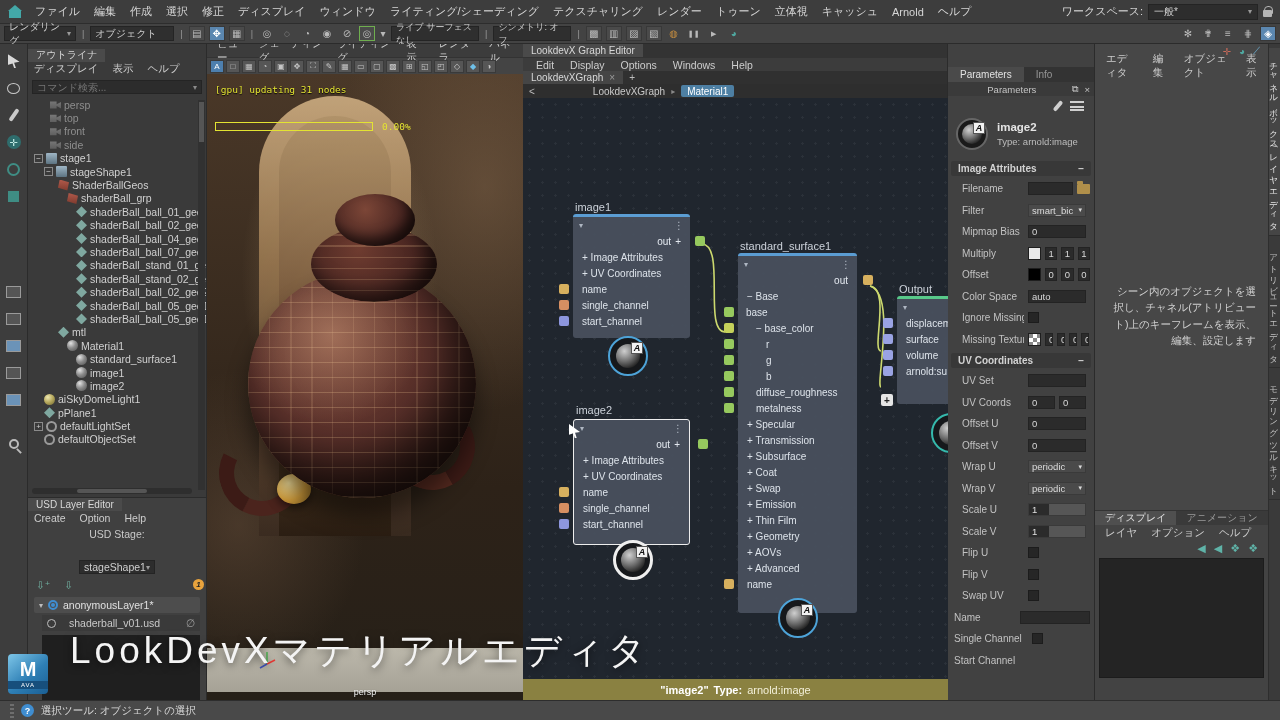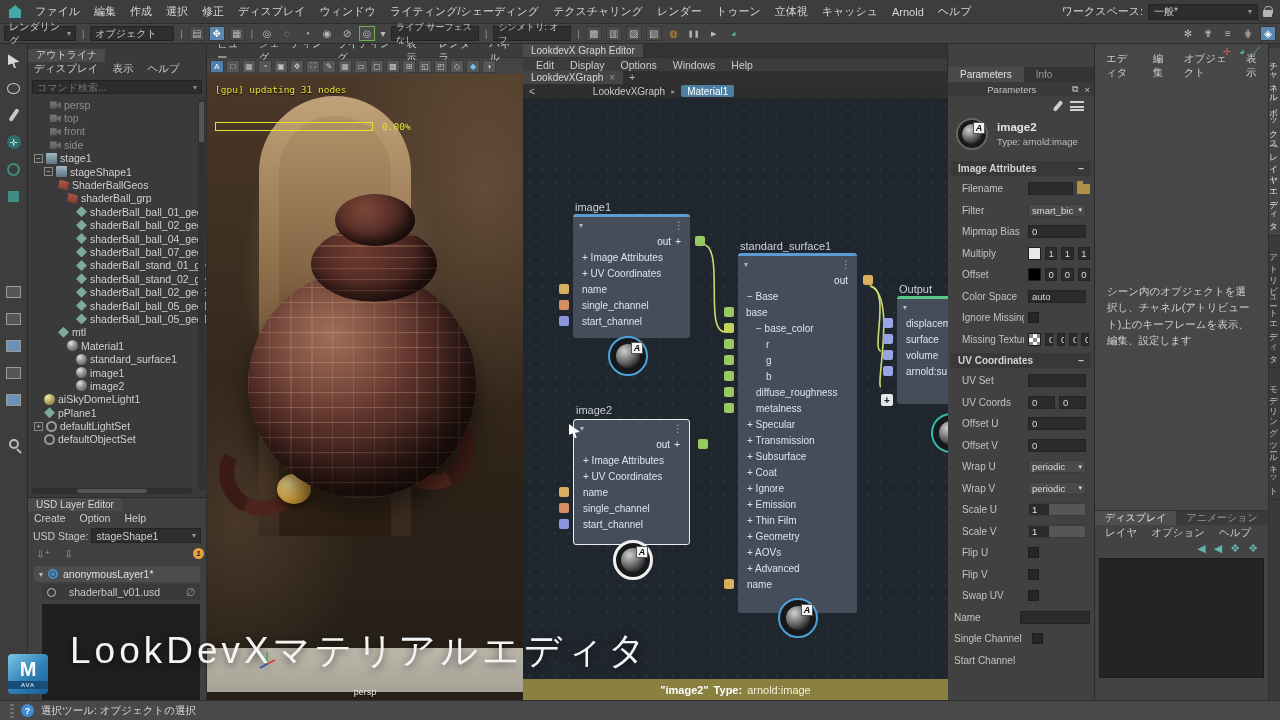--- a/index.html
+++ b/index.html
@@ -63,21 +63,21 @@
   .i-sphere { border-radius:50%; background:radial-gradient(circle at 35% 30%,#e2e2e2,#8d8d8d 45%,#4c4c4c); }
   .i-dome { border-radius:50%; background:radial-gradient(circle at 35% 30%,#efe8b0,#b3a65a 50%,#6e6430); }
   .i-set { border:2px solid #9a9a9a; border-radius:50%; }
   .scrollh { position:absolute; left:4px; bottom:3px; width:160px; height:6px; background:#2e2e2e; border-radius:3px; }
   .scrollh i { display:block; margin:1px auto; width:70px; height:4px; background:#555; border-radius:2px; }
   .scrollv { position:absolute; right:1px; top:56px; width:7px; height:390px; background:#313131; }
   .scrollv i { display:block; margin:2px auto 0; width:5px; height:40px; background:#555; }
 
   
   #usd { left:28px; top:497px; width:179px; height:203px; background:#404040; border-right:1px solid #2b2b2b; border-top:1px solid #2b2b2b; font-size:10.5px; }
-  .usd-stage-row { display:flex; align-items:center; gap:3px; padding:3px 5px; color:#c9c9c9; }
+  .usd-stage-row { display:flex; align-items:center; gap:20px; padding:3px 5px; color:#c9c9c9;flex-direction:column; }
   .usd-combo { flex:1; height:15px; background:#2d2d2d; border:1px solid #242424; display:flex; align-items:center; justify-content:space-between; padding:0 4px; color:#cfcfcf; }
   .usd-icons { display:flex; align-items:center; padding:2px 8px; gap:14px; color:#6fae9f; }
   .save-wrap { margin-left:auto; position:relative; }
   .floppy { width:13px; height:12px; background:#9a9a9a; clip-path:polygon(0 0,80% 0,100% 20%,100% 100%,0 100%); }
   .badge { position:absolute; right:-6px; top:-6px; width:11px; height:11px; border-radius:50%; background:#e8a33d; color:#222; font-size:8px; font-weight:bold; display:flex; align-items:center; justify-content:center; }
   .layer1 { margin:4px 6px 0; height:16px; background:#4d4d4d; border-radius:2px; display:flex; align-items:center; gap:5px; padding:0 5px; color:#e0e0e0; }
   .layer2 { margin:2px 6px 0 14px; height:16px; background:#3a3a3a; display:flex; align-items:center; gap:13px; padding:0 5px; color:#c9c9c9; }
   .tgt { width:10px; height:10px; border:2px solid #3f8dd0; border-radius:50%; position:relative; }
   .tgt:after { content:""; position:absolute; left:1px; top:1px; width:4px; height:4px; border-radius:50%; background:#3f8dd0; }
   .circ { width:9px; height:9px; border:1.5px solid #bfbfbf; border-radius:50%; }
@@ -189,21 +189,21 @@
   .folder { width:13px; height:10px; background:#b08f4a; border-radius:1px; position:relative; flex:none; }
   .folder:before { content:""; position:absolute; left:0; top:-3px; width:6px; height:3px; background:#b08f4a; border-radius:1px 1px 0 0; }
   .slider-fld { width:58px; height:13px; background:#565656; border:1px solid #3a3a3a; display:flex; align-items:center; font-size:9.5px; color:#e0e0e0; }
   .slider-fld b { font-weight:normal; background:#2b2b2b; width:20px; height:100%; display:flex; align-items:center; padding:0 3px; }
 
   
   #channel { left:1095px; top:44px; width:173px; height:656px; background:#474747; }
   #ch-icons { height:14px; display:flex; justify-content:flex-end; gap:8px; align-items:center; padding:0 8px; font-size:10px; }
   #ch-menu { height:15px; display:flex; gap:2px; font-size:10.5px; color:#cdcdcd; align-items:center; padding-left:4px; }
   #ch-menu span { padding:0 7px; }
-  .ch-help { margin-top:210px; padding:0 12px; text-align:left; font-size:10.5px; line-height:1.55; color:#d2d2d2; }
+  .ch-help { margin-top:210px; padding:0 12px; text-align:right; font-size:10.5px; line-height:1.55; color:#d2d2d2; }
   .dots-div { margin:178px auto 0; width:90px; border-top:1px dotted #6a6a6a; }
   #ch-bottom { position:absolute; left:0; bottom:0; width:173px; height:190px; background:#434343; border-top:1px solid #333; }
   .chb-tabs { display:flex; font-size:10px; height:14px; }
   .chb-tab { padding:0 10px; display:flex; align-items:center; }
   .chb-tab.act { background:#4f4f4f; color:#e0e0e0; }
   .chb-tab.in { color:#9a9a9a; background:#3a3a3a; }
   .chb-menu { height:15px; display:flex; gap:2px; font-size:10.5px; align-items:center; padding-left:4px; color:#cdcdcd; }
   .chb-menu span { padding:0 6px; }
   .chb-icons { height:16px; display:flex; justify-content:flex-end; gap:8px; align-items:center; padding:0 10px; color:#5fb3a8; font-size:11px; }
   .chb-dark { margin:2px 4px; height:120px; background:#242424; border:1px solid #1c1c1c; }
@@ -710,21 +710,21 @@
       <div class="nrow">
           <span>+ Transmission</span>
         </div>
       <div class="nrow">
           <span>+ Subsurface</span>
         </div>
       <div class="nrow">
           <span>+ Coat</span>
         </div>
       <div class="nrow">
-          <span>+ Ignore</span>
+          <span>+ Swap</span>
         </div>
       <div class="nrow">
           <span>+ Emission</span>
         </div>
       <div class="nrow">
           <span>+ Thin Film</span>
         </div>
       <div class="nrow">
           <span>+ Geometry</span>
         </div>

